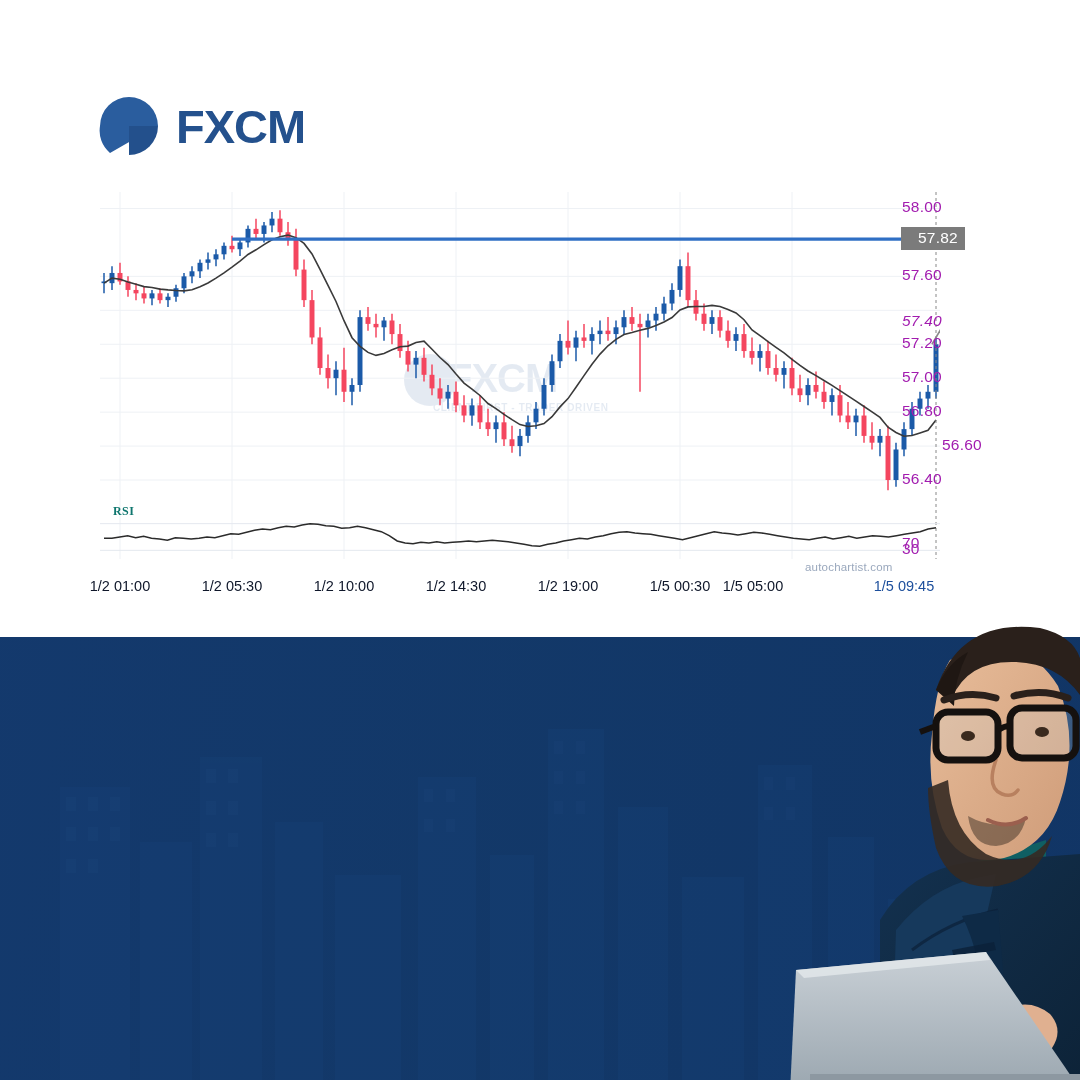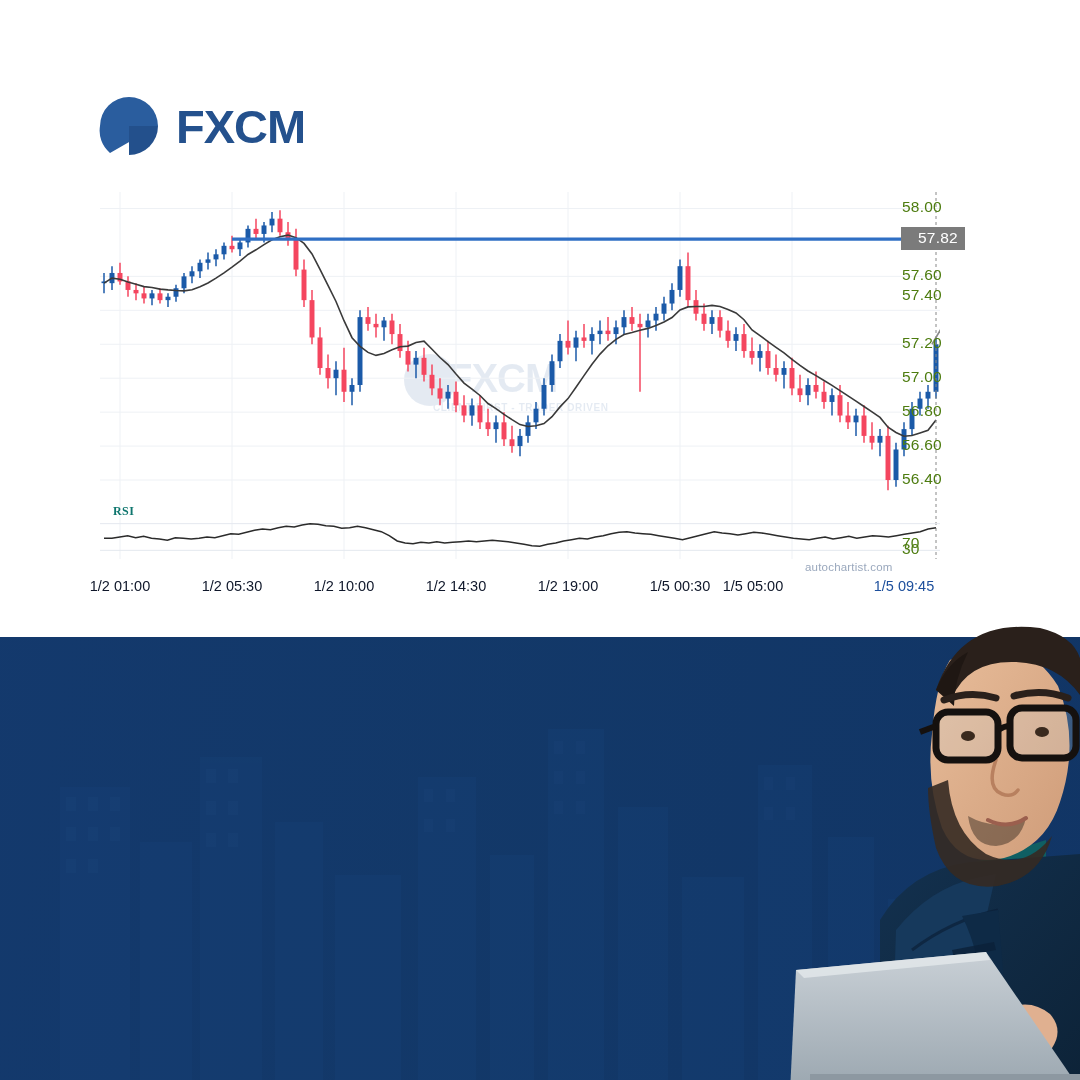--- a/index.html
+++ b/index.html
@@ -13,21 +13,21 @@
   
   #chart-area { position:absolute; left:0; top:0; width:1080px; height:531px; background:#fff; }
 
   #logo { position:absolute; left:98px; top:95px; width:250px; height:62px; }
 
   #chart-wrap { position:absolute; left:100px; top:192px; width:840px; height:390px; }
   #chart-svg { display:block; }
 
   .yaxis-label {
     position:absolute; left:902px;
-    font-size:15.5px; color:#4d7c0f; font-family:"Liberation Sans", sans-serif;
+    font-size:15.5px; color:#a21caf; font-family:"Liberation Sans", sans-serif;
     letter-spacing:.2px; white-space:nowrap;
   }
   #price-tag {
     position:absolute; left:901px; top:228px;
     background:#7b7b7b; color:#fff; font-size:15.5px;
     padding:2px 7px 3px 17px; letter-spacing:.2px; white-space:nowrap;
   }
   .xaxis-label {
     position:absolute; top:578px;
     font-size:14.5px; color:#0f172a; white-space:nowrap;
@@ -348,25 +348,25 @@
       </svg>
     </div>
 
     <div id="rsi-tag">RSI</div>
     <div id="attribution">autochartist.com</div>
     <div id="price-tag" style="top: 227.034px;">57.82</div>
 
     <div id="y-labels">
         <div class="yaxis-label" style="top: 198.486px;">58.00</div>
         <div class="yaxis-label" style="top: 266.371px;">57.60</div>
-        <div class="yaxis-label" style="top: 286px;">57.40</div>
+        <div class="yaxis-label" style="top: 312px; font-style: italic;">57.40</div>
         <div class="yaxis-label" style="top: 334.257px; text-align: center;">57.20</div>
         <div class="yaxis-label" style="top: 368.2px;">57.00</div>
         <div class="yaxis-label" style="top: 402.143px;">56.80</div>
-        <div class="yaxis-label" style="top: 436.086px;">56.60</div>
+        <div class="yaxis-label" style="top: 436.086px; padding-left: 40px;">56.60</div>
         <div class="yaxis-label" style="top: 470.029px;">56.40</div>
       </div>
     <div id="rsi-labels">
         <div class="yaxis-label" style="top: 513.667px; margin-top: 20px;">70</div>
         <div class="yaxis-label" style="top: 540.333px;">30</div>
       </div>
     <div id="x-labels">
         <div class="xaxis-label" style="left: 120px;">1/2 01:00</div>
         <div class="xaxis-label" style="left: 232px;">1/2 05:30</div>
         <div class="xaxis-label" style="left: 344px;">1/2 10:00</div>

